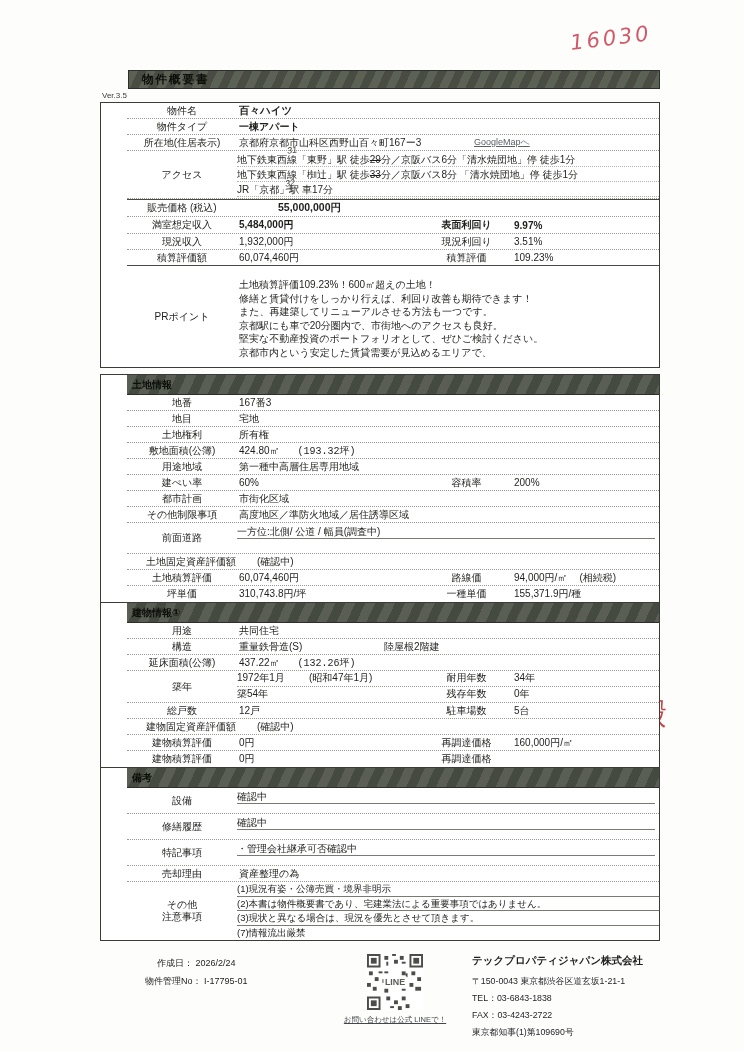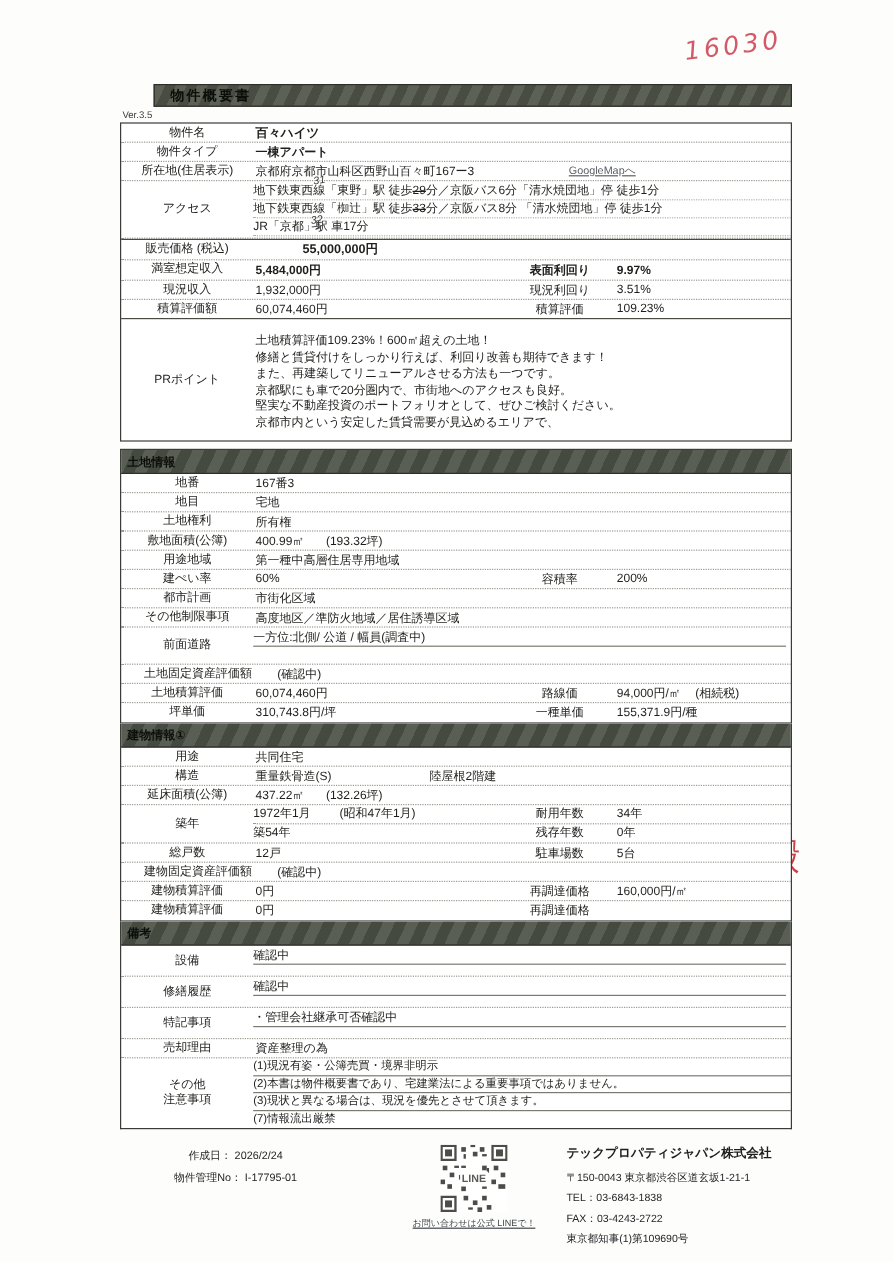--- a/index.html
+++ b/index.html
@@ -18,33 +18,33 @@
   .main-bar{
     margin-left:28px; height:19px; display:flex; align-items:center;
     padding-left:13px; background:#505549;
     background-image:repeating-linear-gradient(115deg, rgba(255,255,255,.07) 0 8px, rgba(0,0,0,.10) 8px 16px);
     border:1px solid #2e2e2a;
   }
   .main-bar span{ font-size:11.5px; font-weight:bold; color:#0b0e09; letter-spacing:2px;}
   .ver{ font-size:8px; color:#3a3a38; margin:2px 0 1px 2px; height:10px;}
 
   
-  .tbl{ border:1.5px solid #3b3b37; background:#fff; }
+  .tbl{ border:1.5px solid #3b3b37; background:#fff;padding-left:26px; }
   .row{ display:flex; min-height:16px; align-items:stretch; border-bottom:1px dotted #9a9a92; }
   .row:last-child{ border-bottom:none; }
   .lab{ width:110px; display:flex; flex-direction:column; align-items:center; justify-content:center;
         font-size:10px; text-align:center; line-height:12px; }
   .val{ flex:1; display:flex; align-items:center; font-size:10px; padding-left:2px; }
   .lab2{ width:95px; display:flex; align-items:center; justify-content:center; font-size:10px; }
   .val2{ width:145px; display:flex; align-items:center; font-size:10px; }
   .bold{ font-weight:bold; }
   .big{ font-size:10.5px; }
   .solid-top{ border-top:1.3px solid #4a4a45; }
   .solid-bot{ border-bottom:1.3px solid #4a4a45 !important; }
-  .gap18{ margin-left:18px; }
+  .gap18{ margin-left:18px;font-family:Liberation Mono, monospace; }
 
   
   .sec-bar{
     height:20px; display:flex; align-items:center; padding-left:5px;
     background:#4d5247;
     background-image:repeating-linear-gradient(115deg, rgba(255,255,255,.07) 0 9px, rgba(0,0,0,.10) 9px 18px);
     border-bottom:1px solid #2e2e2a;
   }
   .sec-bar span{ font-size:10px; font-weight:bold; color:#0c0f0a; }
 
@@ -195,21 +195,21 @@
         <div class="lab">地目</div>
         <div class="val">宅地</div>
       </div>
       <div class="row">
         <div class="lab">土地権利</div>
         <div class="val">所有権</div>
       </div>
       <div class="row">
         <div class="lab">敷地面積(公簿)</div>
         <div class="val">
-            <span>400.99㎡</span>
+            <span>424.80㎡</span>
             <span class="gap18">(193.32坪)</span>
           </div>
       </div>
       <div class="row">
         <div class="lab">用途地域</div>
         <div class="val">第一種中高層住居専用地域</div>
       </div>
       <div class="row">
         <div class="lab">建ぺい率</div>
         <div class="val">60%</div>

